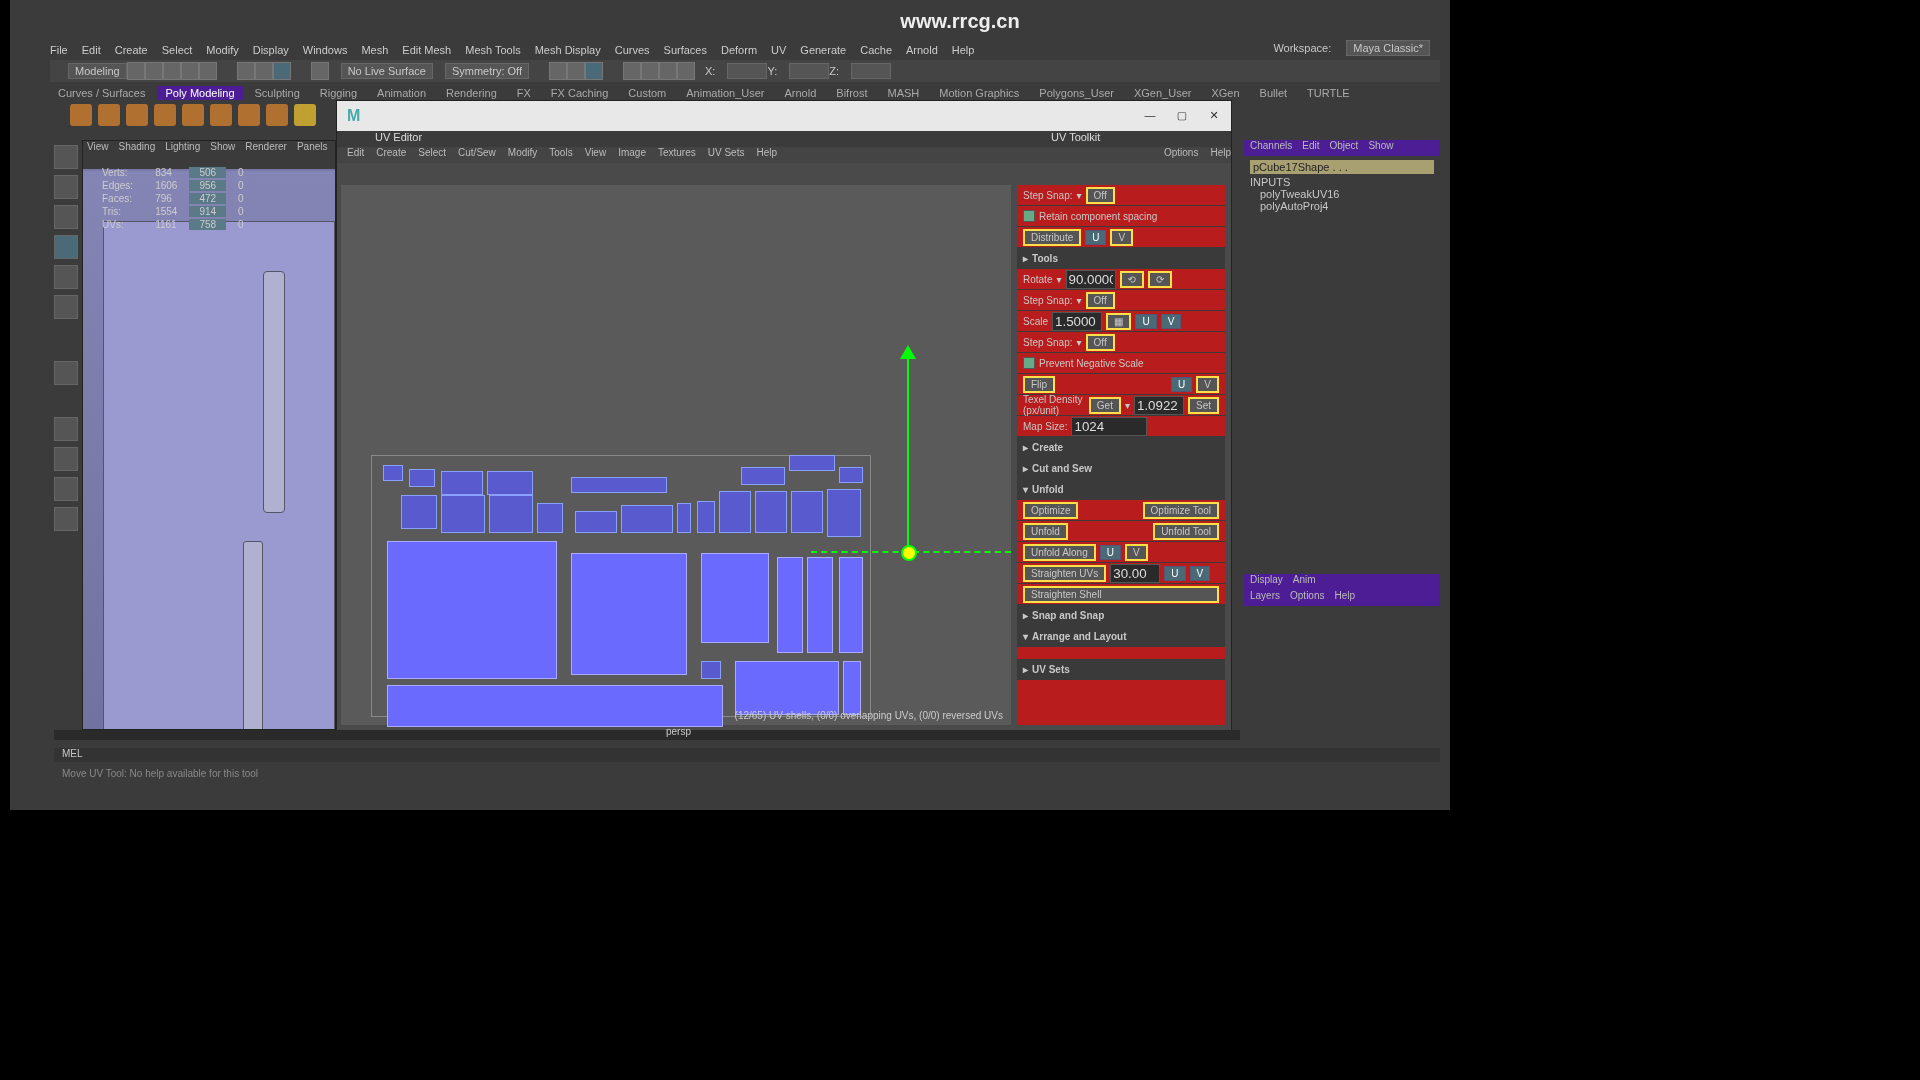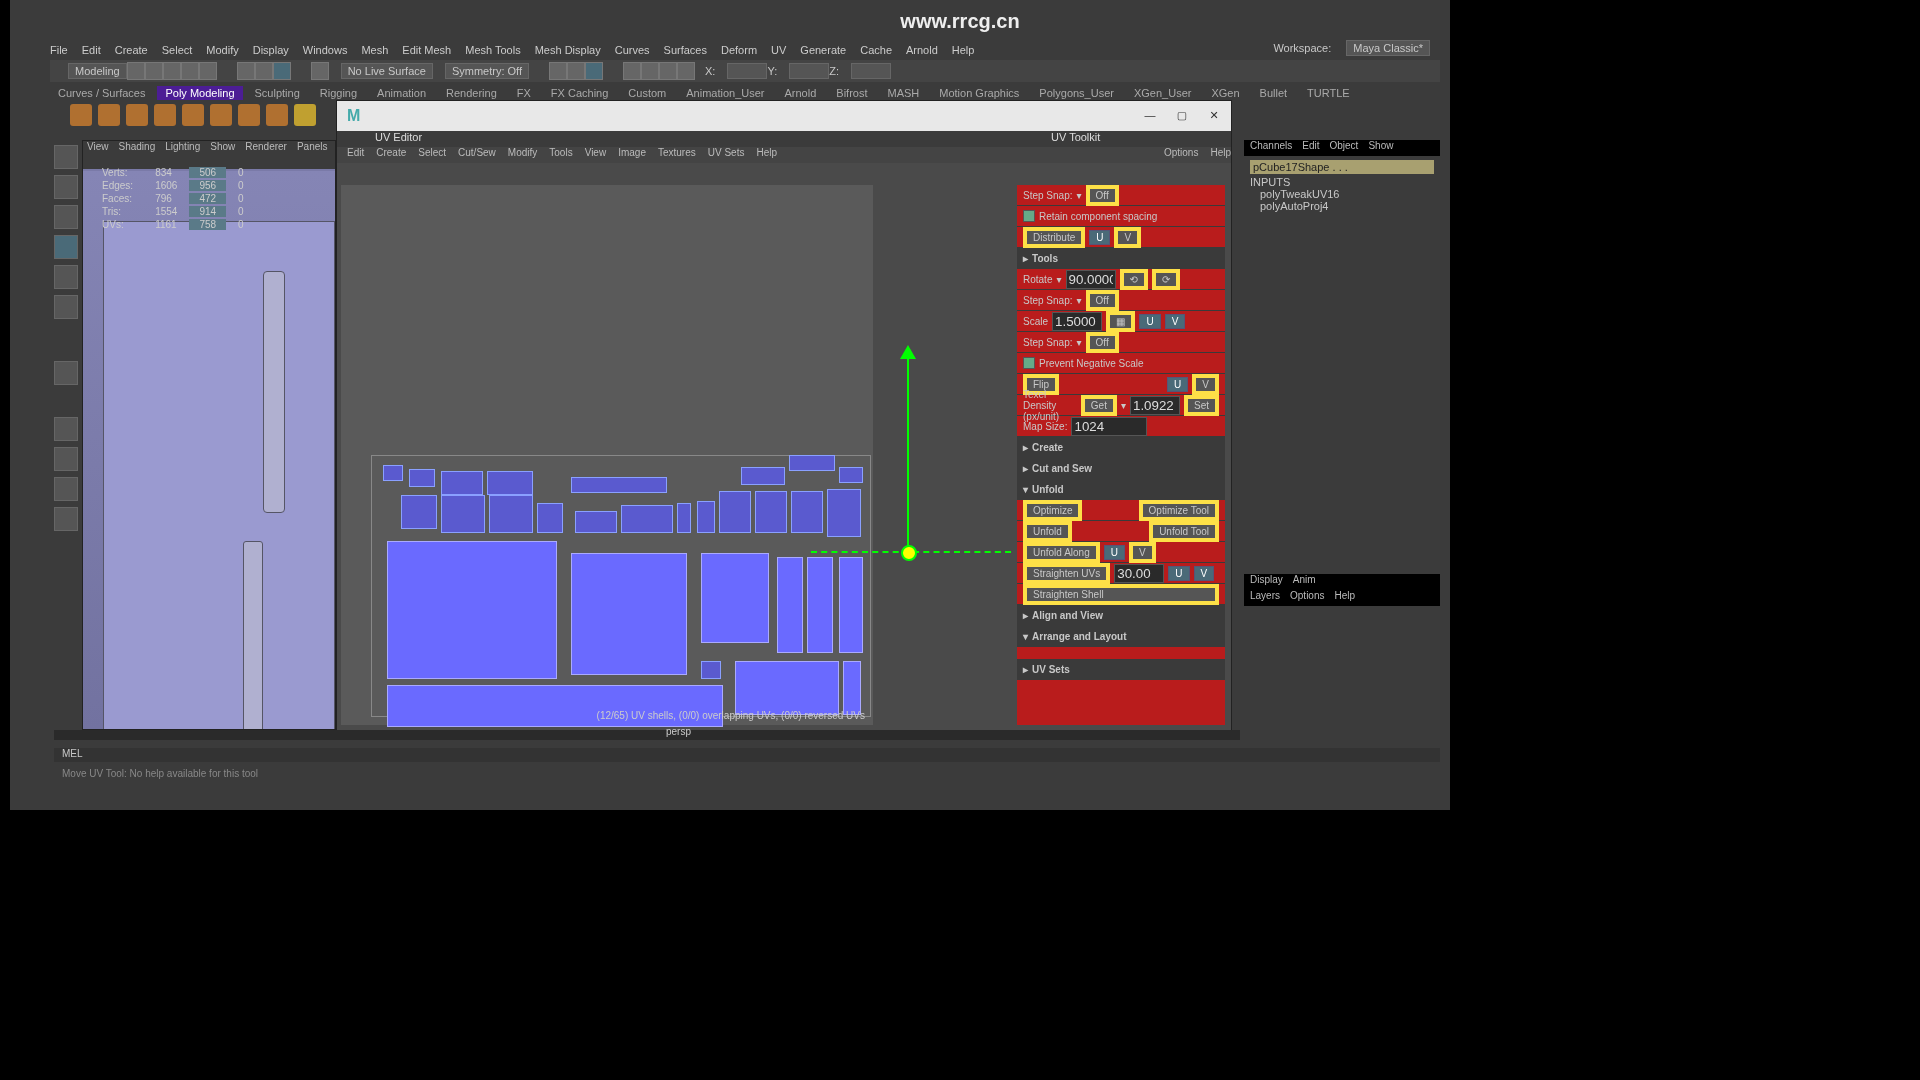--- a/index.html
+++ b/index.html
@@ -36,38 +36,38 @@
   .uvwin{position:absolute;left:326px;top:100px;width:894px;height:630px;background:#4a4a4a;border:1px solid #222;}
   .uvtitle{height:30px;background:#e8e8e8;display:flex;align-items:center;padding:0 10px;color:#333;}
   .uvtitle .wm{margin-left:auto;display:flex;gap:18px;}
   .uvtitle .wm div{width:14px;height:14px;text-align:center;line-height:12px;color:#333;}
   .uvtop{height:16px;background:#3b3b3b;display:flex;}
   .uvtop .l{width:670px;padding-left:6px;font-size:11px;color:#ddd;margin-left:32px;}
   .uvtop .r{flex:1;padding-left:6px;font-size:11px;color:#ddd;}
   .uvmenus{height:16px;background:#444;display:flex;gap:12px;padding-left:10px;font-size:10px;color:#bbb;}
   .uvtb{height:20px;background:#444;display:flex;gap:4px;padding:2px 6px;align-items:center;}
   .uvtb div{width:16px;height:16px;background:#5a5a5a;border:1px solid #666;}
-  .uvcanvas{position:absolute;left:4px;top:84px;width:532px;height:540px;background:#5a5a5a;}
+  .uvcanvas{position:absolute;left:4px;top:84px;width:670px;height:540px;background:#5a5a5a;}
   .grid{position:absolute;left:30px;top:270px;width:498px;height:260px;border:1px solid #888;}
   .uvshell{position:absolute;background:#5a5acf;border:1px solid #8aa0ff;}
   .uvshell.sel{background:#6a6aff;border:1px solid #aaf;}
   .gizmo-y{position:absolute;width:0;height:0;border-left:8px solid transparent;border-right:8px solid transparent;border-bottom:14px solid #0f0;}
   .gizmo-x{position:absolute;height:0;border-top:2px dashed #0f0;}
   .uvhelp{position:absolute;right:8px;bottom:4px;font-size:10px;color:#ccc;}
   
   .tk{position:absolute;left:680px;top:84px;width:208px;height:540px;background:#b91c1c;overflow:hidden;font-size:10px;}
   .tk .row{display:flex;align-items:center;gap:4px;height:20px;padding:0 6px;border-bottom:1px solid #3a3a3a;}
-  .tk .btn{background:#555;border:4px solid #fde047;padding:1px 6px;}
+  .tk .btn{background:#555;border:2px solid #fde047;padding:1px 6px;}
   .tk .btnb{background:#4a6a78;border:1px solid #557;padding:1px 6px;color:#fff;}
   .tk .inp{background:#2a2a2a;border:1px solid #555;width:44px;padding:1px 2px;color:#ddd;}
   .tk .sec{background:#3a3a3a;font-weight:bold;}
   .tk .cb{width:10px;height:10px;background:#6a8;border:1px solid #555;}
   
   .chbox{position:absolute;right:10px;top:140px;width:196px;height:430px;background:#3b3b3b;}
-  .chhdr{height:16px;display:flex;gap:10px;padding-left:6px;font-size:10px;color:#bbb;background:#000000;}
+  .chhdr{height:16px;display:flex;gap:10px;padding-left:6px;font-size:10px;color:#bbb;background:#4c1d95;}
   .chlist{padding:4px 6px;font-size:11px;}
   .chlist .n{background:#a8a070;color:#222;padding:1px 3px;margin-bottom:2px;}
   
   .layers{position:absolute;right:10px;top:574px;width:196px;height:150px;background:#3b3b3b;}
   
   .timeslider{position:absolute;left:44px;top:730px;right:210px;height:10px;background:#2a2a2a;}
   .persp{position:absolute;left:656px;top:726px;font-size:10px;color:#ccc;}
   .cmd{position:absolute;left:44px;top:748px;right:10px;height:14px;background:#333;font-size:10px;padding-left:8px;}
   .help{position:absolute;left:44px;top:768px;right:10px;height:14px;font-size:10px;color:#888;padding-left:8px;}
   
@@ -407,21 +407,21 @@
           <span class="btn">Straighten UVs</span>
           <input class="inp" value="30.00" style="">
           <span class="btnb">U</span>
           <span class="btnb">V</span>
         </div>
       <div class="row">
           <span class="btn" style="flex:1">Straighten Shell</span>
         </div>
       <div class="row sec">
           <span>▸ </span>
-          <span>Align and View</span>
+          <span>Snap and Snap</span>
         </div>
       <div class="row sec">
           <span>▾ </span>
           <span>Arrange and Layout</span>
         </div>
       <div class="row sec" style="margin-top:12px">
           <span>▸ </span>
           <span>UV Sets</span>
         </div>
     </div>

